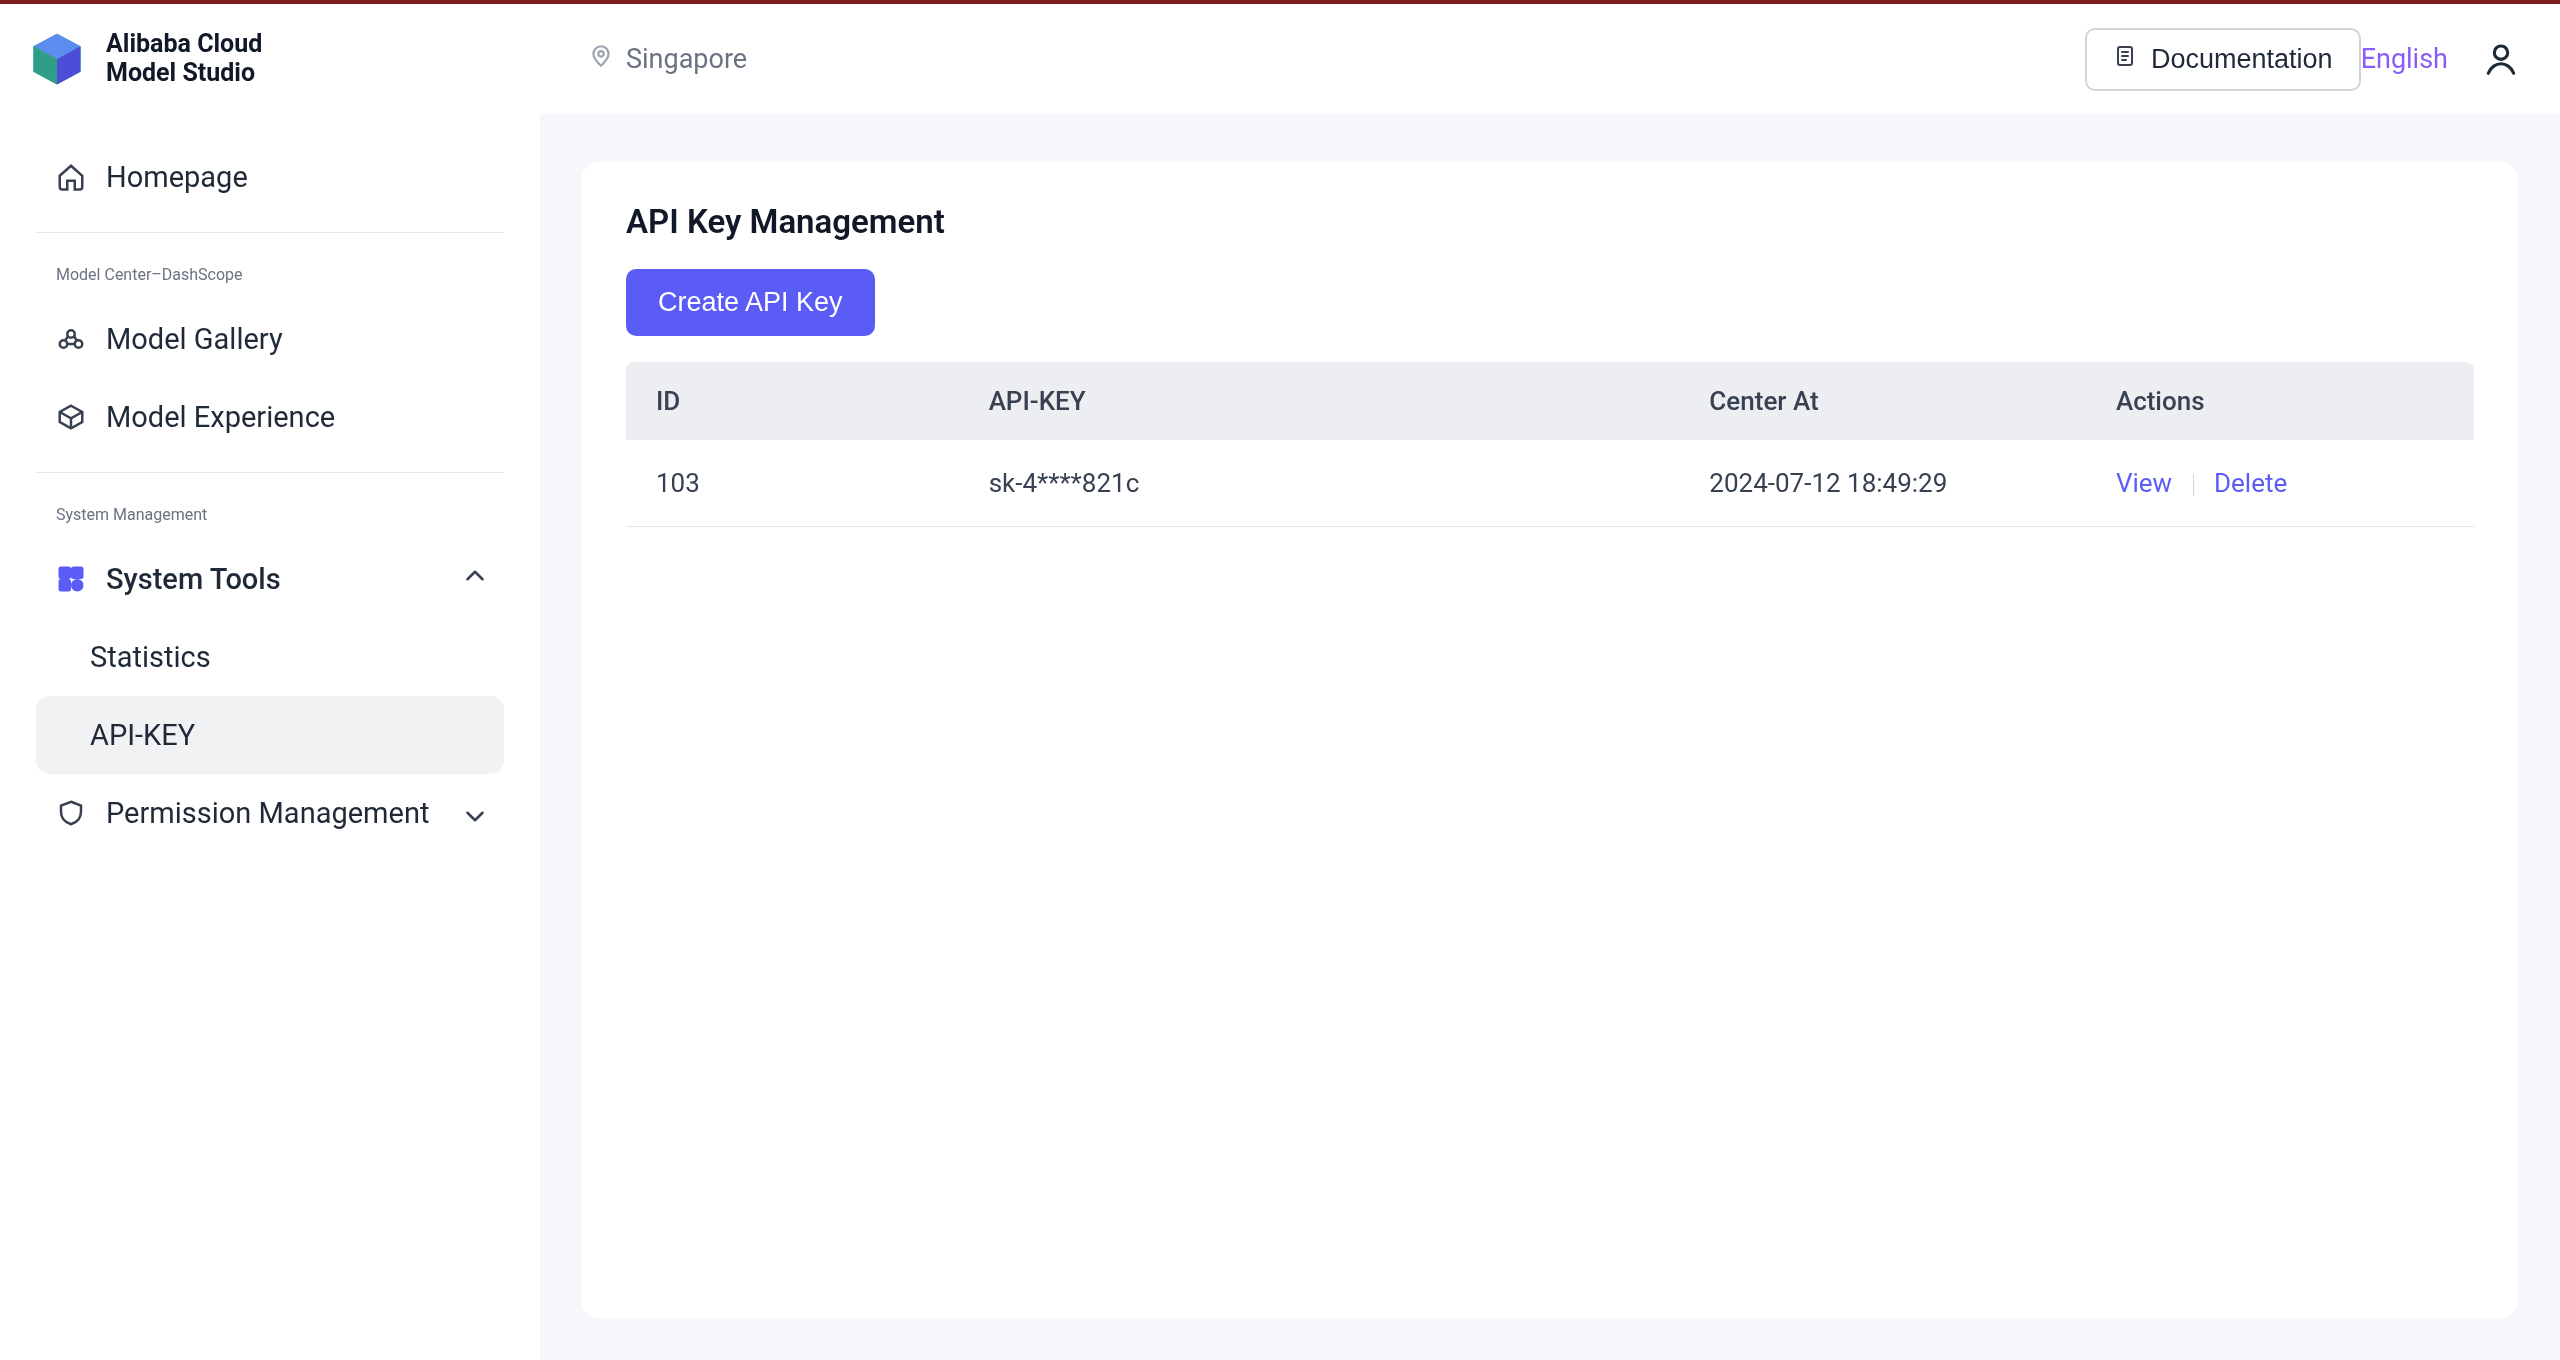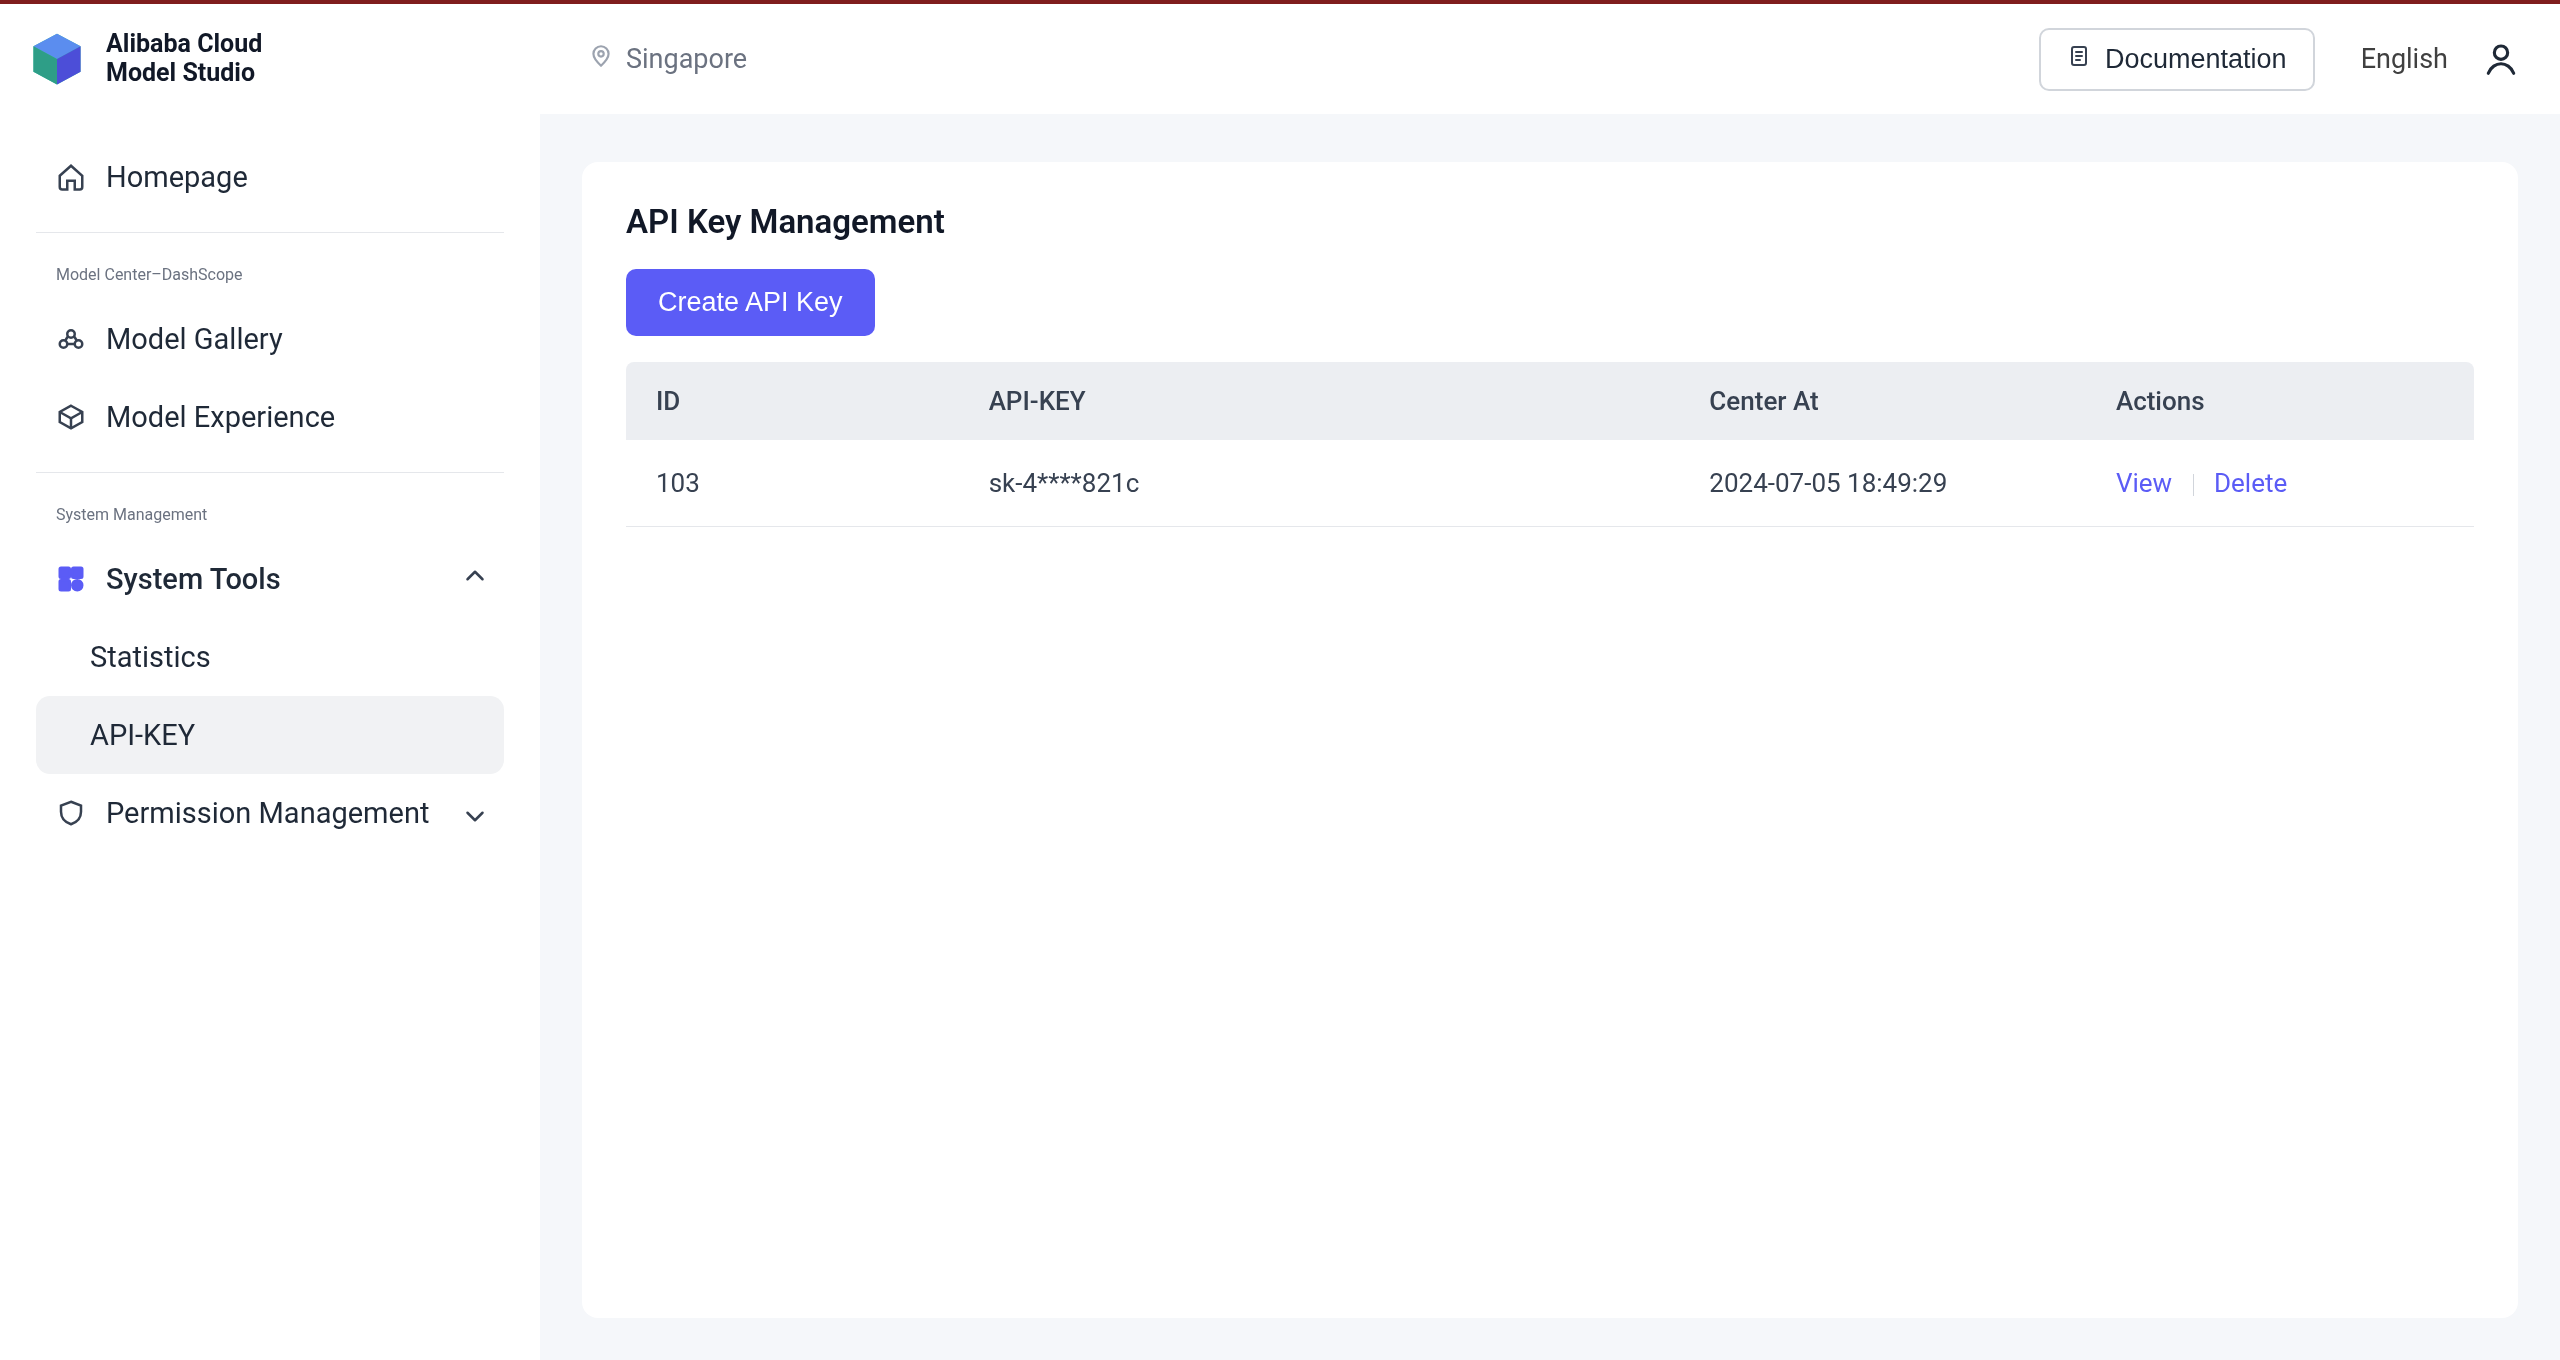--- a/index.html
+++ b/index.html
@@ -21,21 +21,21 @@
   .brand-text { font-weight: 700; font-size: 25px; line-height: 1.15; color: #111827; }
   .region { display: flex; align-items: center; gap: 12px; color: #6b7280; font-size: 27px; margin-left: 90px;}
   .region svg { width: 26px; height: 26px; stroke: #9ca3af; }
   .spacer { flex: 1; }
   .doc-btn {
     display: inline-flex; align-items: center; gap: 14px;
     border: 2px solid #d1d5db; border-radius: 10px; padding: 14px 26px;
     font-size: 27px; color: #1f2937; background: #fff; cursor: pointer;
   }
   .doc-btn svg { width: 24px; height: 24px; stroke: #374151; }
-  .lang { margin-left: 46px; font-size: 27px; color: #404040; }
+  .lang { font-size: 27px; color: #8b5cf6; }
   .avatar { margin-left: 34px; width: 38px; height: 38px; }
   .avatar svg { width: 38px; height: 38px; stroke: #1f2937; }
 
   
   .body { display: flex; flex: 1; min-height: 0; justify-content: flex-end;}
   .sidebar { width: 540px; padding: 24px 36px 24px 36px; }
   .main-wrap { flex: 1; background: #f5f7fa; padding: 48px 42px 42px 42px; }
   .card {
     background: #fff; border-radius: 16px; padding: 40px 44px 44px 44px; height: 100%;
   }
@@ -206,21 +206,21 @@
               <th class="col-id">ID</th>
               <th class="col-key">API-KEY</th>
               <th class="col-created">Center At</th>
               <th class="col-actions">Actions</th>
             </tr>
           </thead>
           <tbody>
             <tr>
               <td>103</td>
               <td>sk-4****821c</td>
-              <td>2024-07-05 18:49:29</td>
+              <td>2024-07-12 18:49:29</td>
               <td>
                 <span class="link">View</span>
                 <span class="action-sep"></span>
                 <span class="link">Delete</span>
               </td>
             </tr>
           </tbody>
         </table>
       </div>
     </main>

